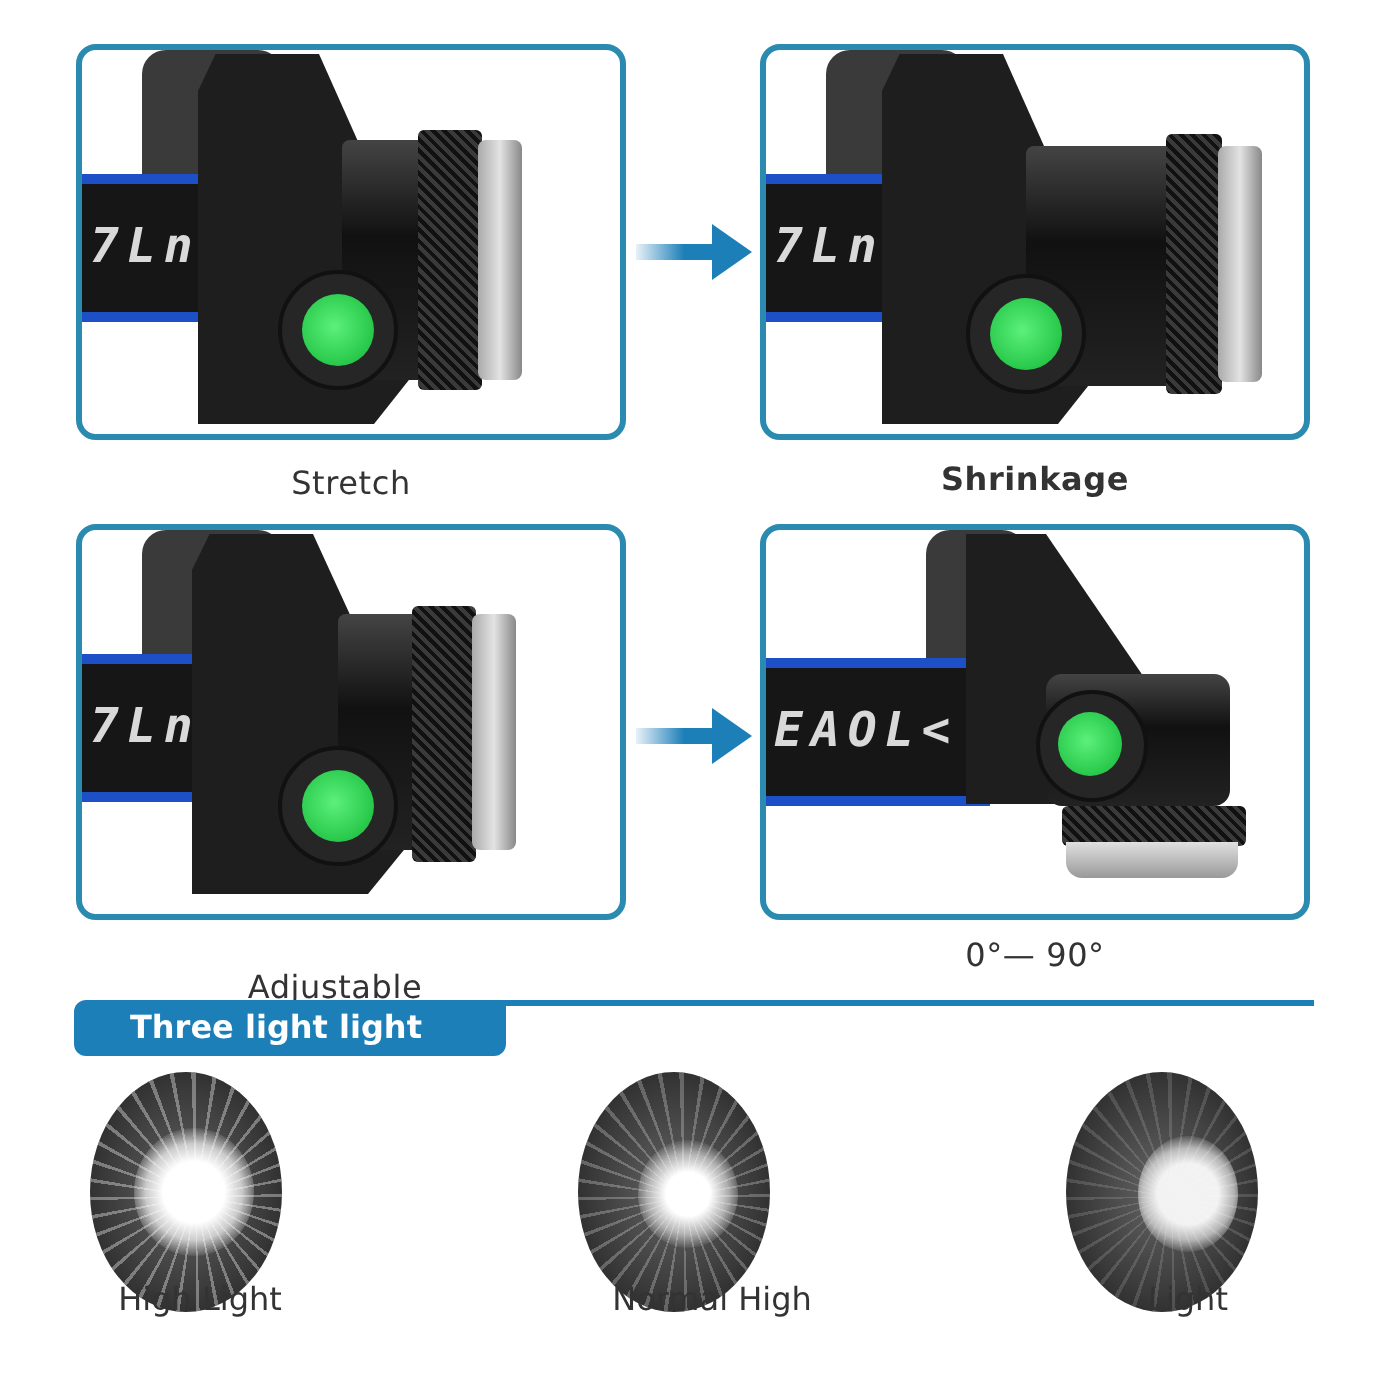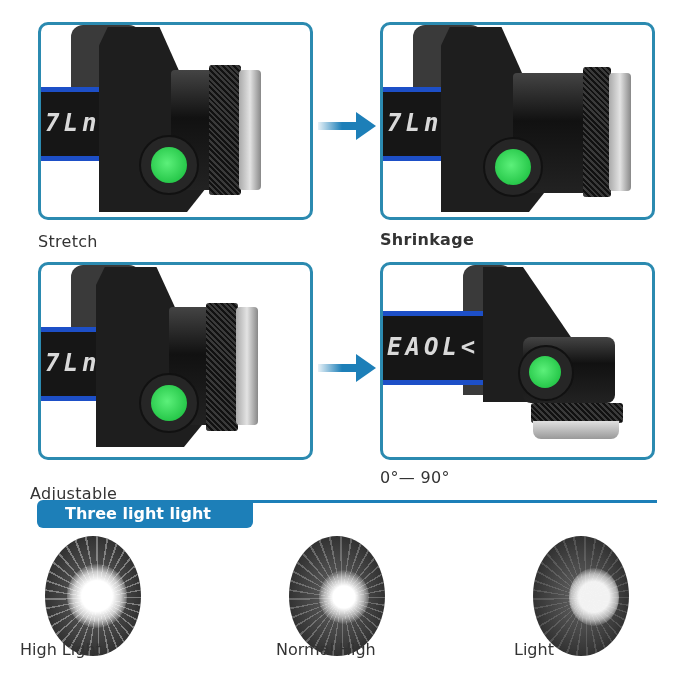--- a/index.html
+++ b/index.html
@@ -1,37 +1,37 @@
 <!DOCTYPE html>
 <html><head>
 <meta charset="utf-8">
 <style>
   html, body { margin:0; padding:0; background:#ffffff; }
   body { width:700px; height:700px; position:relative; overflow:hidden; font-family:"DejaVu Sans", sans-serif; color:#333; }
   .panel { position:absolute; width:275px; height:198px; border:3px solid #2b8ab0; border-radius:10px; box-sizing:border-box; overflow:hidden; background:#fff; }
-  .caption { position:absolute; width:275px; font-size:16px; color:#333; letter-spacing:0.3px; }
+  .caption { position:absolute; width:275px; text-align:center; font-size:16px; color:#333; letter-spacing:0.3px; }
   .arrow { position:absolute; width:60px; height:28px; }
   
   .strap { position:absolute; left:0; height:64px; background:#161616; border-top:5px solid #1d4fc7; border-bottom:5px solid #1d4fc7; }
   .strap-text { position:absolute; top:17px; left:4px; color:#d9d9d9; font-family:"DejaVu Sans Mono", monospace; font-weight:bold; font-size:24px; letter-spacing:4px; font-style:italic; }
   .body { position:absolute; background:#1e1e1e; }
   .hook { position:absolute; background:#3a3a3a; border-radius:12px 12px 0 0; }
   .barrel { position:absolute; background:linear-gradient(#444,#111 40%,#222); border-radius:4px; }
   .knurl { position:absolute; background:repeating-linear-gradient(45deg,#111 0 2px,#3a3a3a 2px 4px); border-radius:3px; }
   .bezel { position:absolute; background:linear-gradient(90deg,#aaa,#e3e3e3,#888); border-radius:4px; }
   .button-ring { position:absolute; border-radius:50%; background:#262626; border:2px solid #111; }
   .button-green { position:absolute; border-radius:50%; background:radial-gradient(circle at 45% 45%, #5cf07a, #27c84a 70%); }
   .banner { position:absolute; left:37px; top:500px; width:216px; height:28px; background:#1d7fb8; border-radius:6px 0 6px 6px; color:#fff; font-weight:bold; font-size:16px; line-height:28px; padding-left:28px; box-sizing:border-box; }
   .rule { position:absolute; left:250px; top:500px; width:407px; height:3px; background:#1d7fb8; }
   .mode { position:absolute; top:536px; width:96px; height:130px; }
   .lens-disc { position:absolute; left:0; top:0; width:96px; height:120px; border-radius:50%; background:radial-gradient(ellipse at 50% 50%, #666 0%, #3a3a3a 60%, #1a1a1a 100%); overflow:hidden; }
   .glow { position:absolute; border-radius:50%; }
   .rays { position:absolute; left:0; top:0; width:96px; height:120px; border-radius:50%;
     background:repeating-conic-gradient(from 0deg at 55% 52%, rgba(255,255,255,0.0) 0deg 8deg, rgba(255,255,255,0.35) 8deg 10deg); }
-  .mode-caption { position:absolute; top:640px; font-size:16px; color:#333; width:160px; }
+  .mode-caption { position:absolute; top:640px; font-size:16px; color:#333; text-align:center; width:160px; }
 </style>
 </head>
 <body>
 
 <div class="panel" style="left:38px;top:22px;">
   <div class="hook" style="left:30px;top:0;width:70px;height:120px;"></div>
   <div class="strap" style="top:62px;width:70px;">
     <span class="strap-text">7Ln&lt;</span>
   </div>
   <div class="body" style="left:58px;top:2px;width:110px;height:185px;clip-path:polygon(8% 0,55% 0,100% 60%,100% 85%,80% 100%,0 100%,0 10%);"></div>
@@ -88,21 +88,21 @@
         <stop offset="0" stop-color="#1d7fb8" stop-opacity="0.1"></stop>
         <stop offset="0.6" stop-color="#1d7fb8"></stop>
       </linearGradient>
     </defs>
   <rect x="0" y="10" width="40" height="8" fill="url(#ag2)"></rect>
   <polygon points="38,0 58,14 38,28" fill="#1d7fb8"></polygon>
 </svg>
 
 <div class="panel" style="left:380px;top:262px;">
   <div class="hook" style="left:80px;top:0;width:50px;height:130px;"></div>
-  <div class="strap" style="top:46px;width:112px;">
+  <div class="strap" style="top:64px;width:112px;">
     <span class="strap-text">EAOL&lt;</span>
   </div>
   <div class="body" style="left:100px;top:2px;width:100px;height:135px;clip-path:polygon(0 0,40% 0,100% 65%,100% 100%,0 100%);"></div>
   <div class="barrel" style="left:140px;top:72px;width:92px;height:66px;border-radius:8px;"></div>
   <div class="knurl" style="left:148px;top:138px;width:92px;height:20px;"></div>
   <div class="bezel" style="left:150px;top:156px;width:86px;height:18px;border-radius:0 0 8px 8px;background:linear-gradient(#e0e0e0,#999);"></div>
   <div class="button-ring" style="left:135px;top:80px;width:52px;height:52px;"></div>
   <div class="button-green" style="left:146px;top:91px;width:32px;height:32px;"></div>
 </div>
 <div class="caption" style="left:380px;top:468px;">0°— 90°</div>

